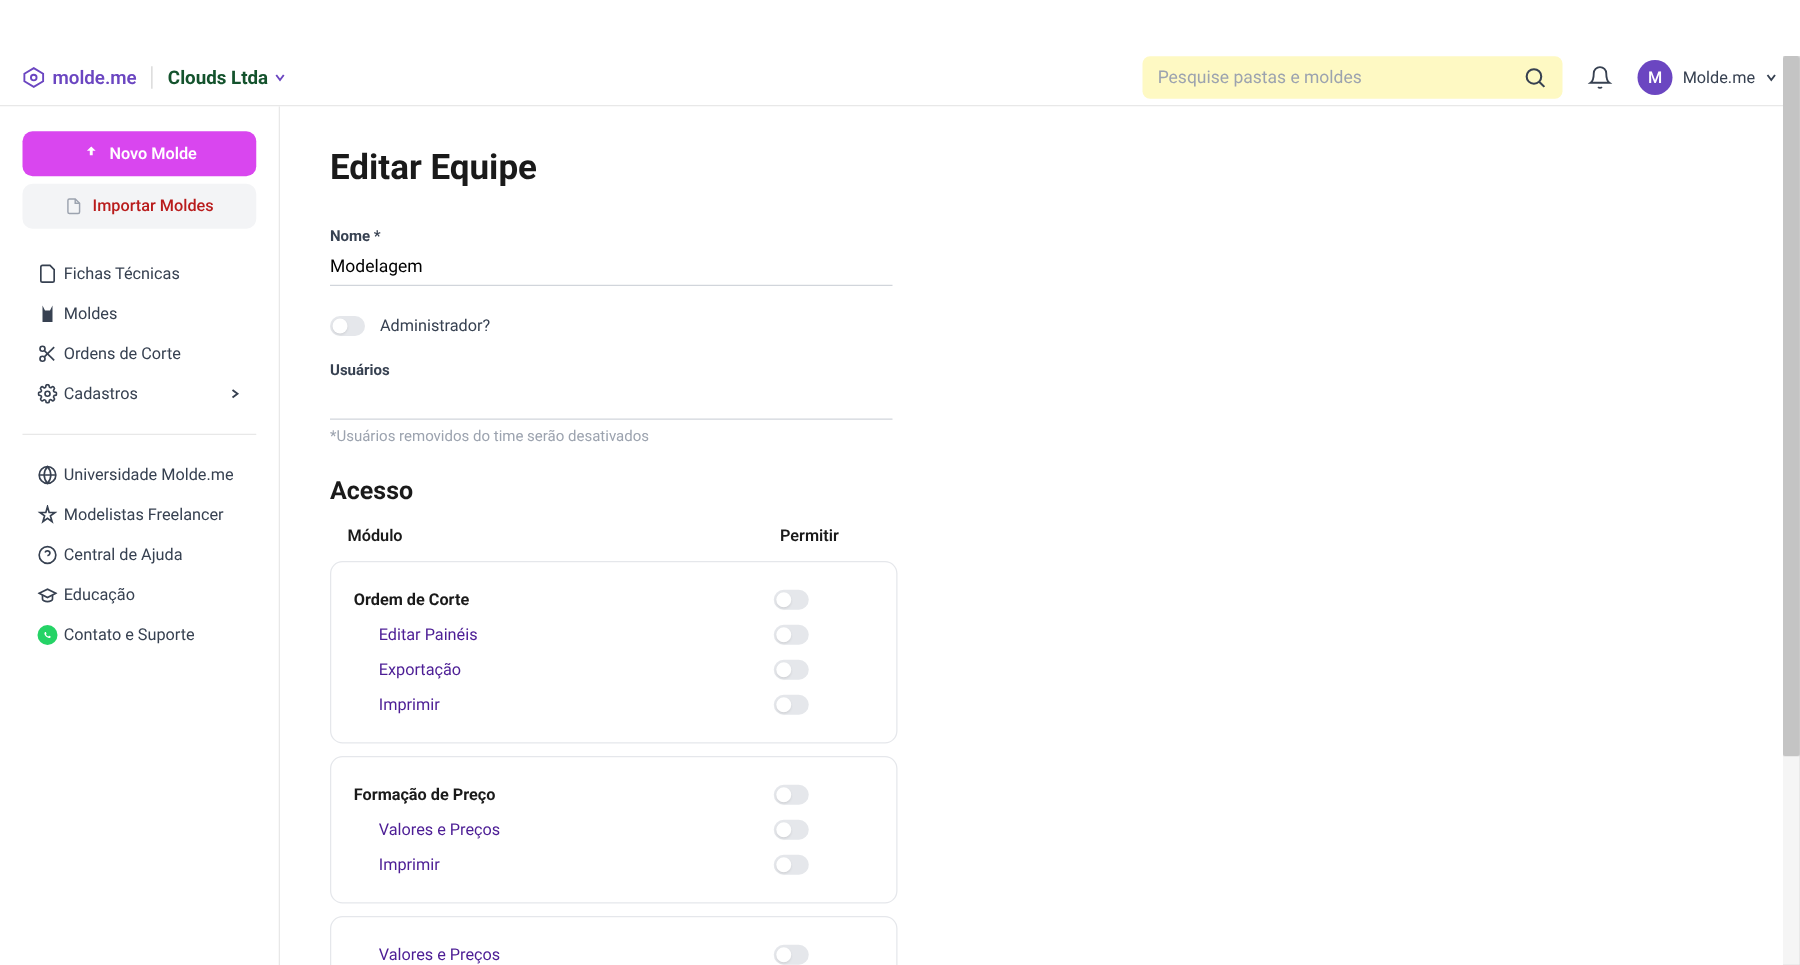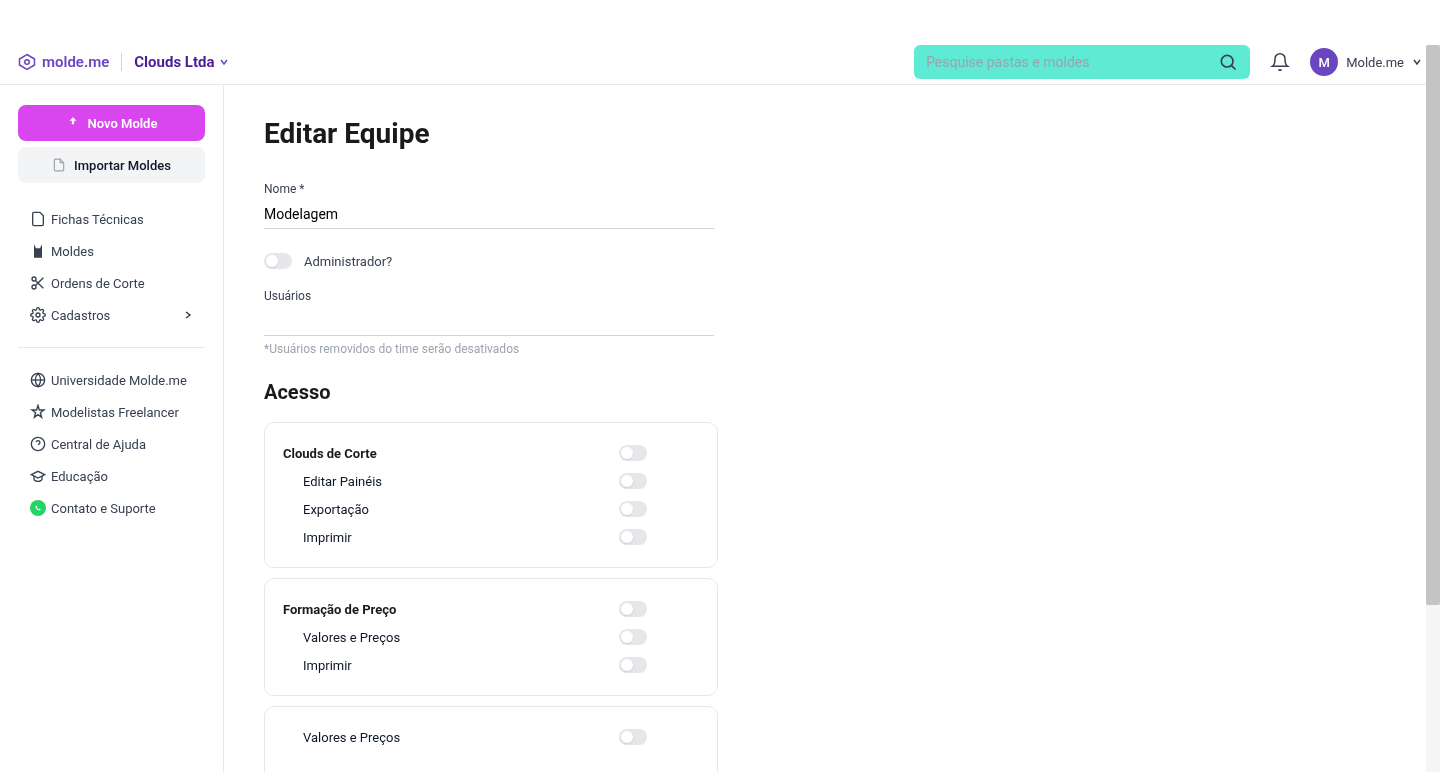--- a/index.html
+++ b/index.html
@@ -54,41 +54,41 @@
 .divider-v {
   width: 1px;
   height: 18px;
   background: #d4d4d4;
 }
 
 .company-selector {
   display: flex;
   align-items: center;
   gap: 4px;
-  color: #4c1d95;
+  color: #14532d;
   font-weight: 700;
   font-size: 15px;
   cursor: pointer;
 }
 
 .chevron {
   width: 10px;
   height: 10px;
 }
 
 .header-right {
   display: flex;
   align-items: center;
   gap: 20px;
 }
 
 .search-box {
   display: flex;
   align-items: center;
-  background: #5eead4;
+  background: #fef9c3;
   border-radius: 6px;
   width: 336px;
   height: 34px;
   padding: 0 12px;
 }
 
 .search-input {
   border: none;
   background: transparent;
   flex: 1;
@@ -155,21 +155,21 @@
   align-items: center;
   justify-content: center;
   gap: 8px;
   font-size: 13px;
   font-weight: 600;
   cursor: pointer;
 }
 
 .btn-secondary {
   background: #f3f4f6;
-  color: #0f172a;
+  color: #b91c1c;
   border: none;
   border-radius: 8px;
   height: 36px;
   display: flex;
   align-items: center;
   justify-content: center;
   gap: 8px;
   font-size: 13px;
   font-weight: 500;
   cursor: pointer;
@@ -218,21 +218,21 @@
 }
 
 .form-group {
   margin-bottom: 24px;
   max-width: 450px;
 }
 
 .form-label {
   display: block;
   font-size: 12px;
-  font-weight: 400;
+  font-weight: 700;
   color: #374151;
   margin-bottom: 4px;
 }
 
 .form-input {
   width: 100%;
   border: none;
   border-bottom: 1px solid #d1d5db;
   padding: 6px 0;
   font-size: 14px;
@@ -321,21 +321,21 @@
   flex: 1;
   font-size: 13px;
 }
 
 .module-name.parent {
   font-weight: 700;
 }
 
 .module-name.child {
   padding-left: 20px;
-  color: #0f172a;
+  color: #4c1d95;
 }
 
 .module-toggle {
   width: 80px;
   display: flex;
   justify-content: flex-start;
 }
 
 .scrollbar-track {
   position: absolute;
@@ -513,25 +513,29 @@
       </div>
 
       <div class="form-group">
         <label class="form-label">Usuários</label>
         <input class="form-input" style="">
         <div class="hint">*Usuários removidos do time serão desativados</div>
       </div>
 
       <h2 class="section-title">Acesso</h2>
 
+      <div class="table-header">
+        <div class="th th-module">Módulo</div>
+        <div class="th th-allow">Permitir</div>
+      </div>
 
       <div id="modules">
           <div class="module-card">
             <div class="module-row">
-              <div class="module-name parent">Clouds de Corte</div>
+              <div class="module-name parent">Ordem de Corte</div>
               <div class="module-toggle">
                 <div class="toggle"></div>
               </div>
             </div>
             <div class="module-row">
               <div class="module-name child">Editar Painéis</div>
               <div class="module-toggle">
                 <div class="toggle"></div>
               </div>
             </div>

